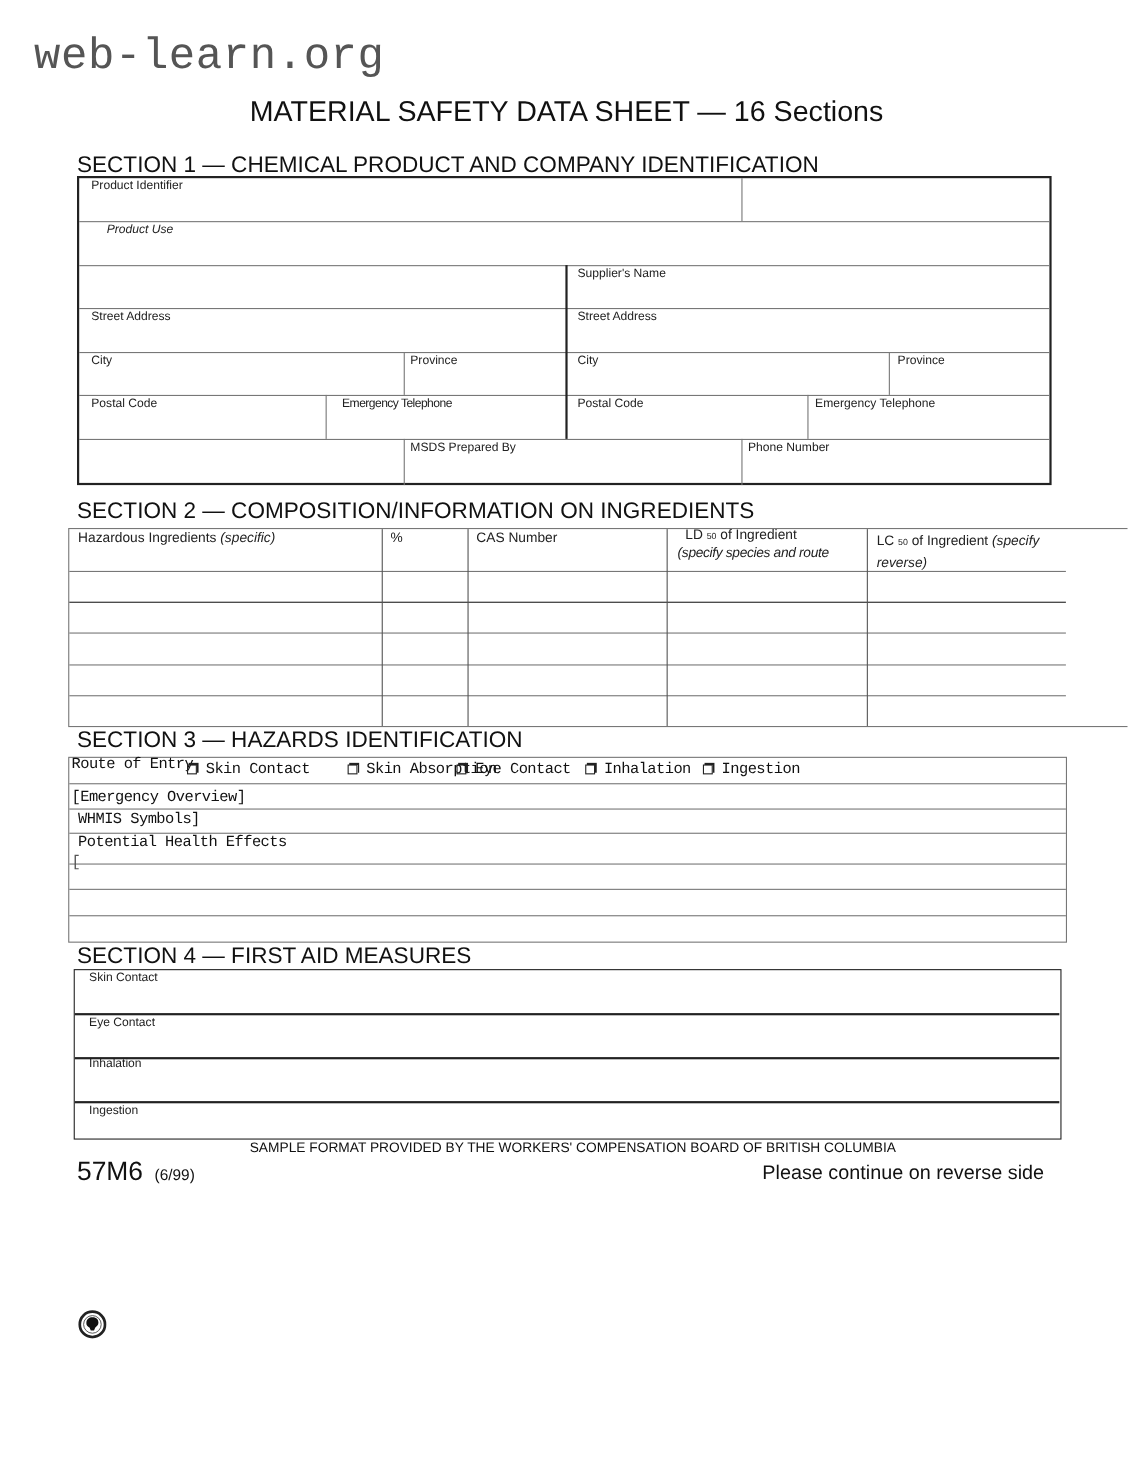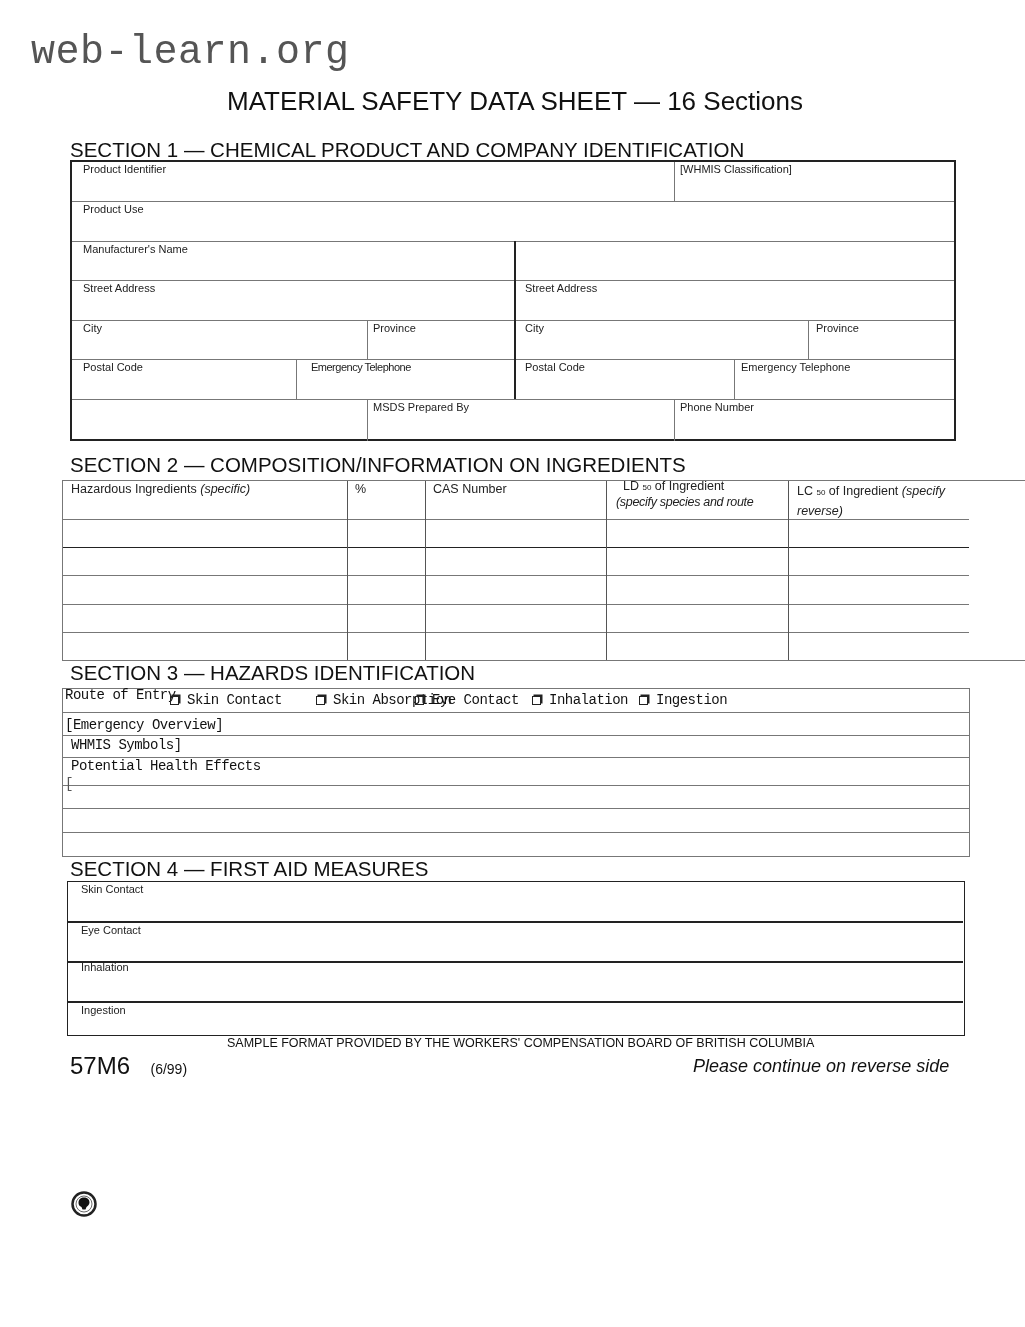--- a/index.html
+++ b/index.html
@@ -16,21 +16,21 @@
   .lbl { font-size: 11px; color: #222; white-space: nowrap; }
   .lbl.cond { letter-spacing: -0.5px; }
   .hdr { font-size: 12.5px; color: #222; white-space: nowrap; }
   .hdr i { font-style: italic; }
   .sub { font-size: 8px; }
   .cb { display: inline-block; width: 9px; height: 9px; border: 1.5px solid #222; box-sizing: border-box; box-shadow: 1.5px -1.5px 0 0 #222; margin-right: 8px; vertical-align: -1px; }
   .route-item { font-size: 14px; letter-spacing: -0.5px; white-space: nowrap; font-family: Liberation Mono, monospace; }
   .footer-note { font-size: 12.5px; white-space: nowrap; }
   .formno { font-size: 24px; }
   .formdate { font-size: 14px; }
-  .continue { font-size: 18px; font-style: italic; white-space: nowrap; }
+  .continue { font-size: 18px; white-space: nowrap; }
 </style>
 </head>
 <body>
 
 <div class="abs watermark">web-learn.org</div>
 <div class="abs title">MATERIAL SAFETY DATA SHEET — 16 Sections</div>
 
 <div class="abs sec-head" style="left:70px; top:138px;">SECTION 1 — CHEMICAL PRODUCT AND COMPANY IDENTIFICATION</div>
 <div class="abs box" style="left:70px; top:160px; width:886px; height:281px;">
 
@@ -46,30 +46,27 @@
   <div class="abs vl" style="left:295px; top:158px; height:39px;"></div>
   <div class="abs vl" style="left:736px; top:158px; height:39px;"></div>
   <div class="abs vl" style="left:224px; top:197px; height:40px;"></div>
   <div class="abs vl" style="left:662px; top:197px; height:40px;"></div>
   <div class="abs vl" style="left:295px; top:237px; height:42px;"></div>
   <div class="abs vl" style="left:602px; top:237px; height:42px;"></div>
 
   <div class="abs" style="left:0; top:0; width:602px; height:39px;">
     <span class="abs lbl" style="left:11px; top:1px;">Product Identifier</span>
   </div>
-  <div class="abs" style="left:603px; top:0; width:279px; height:39px;">
-    <span class="abs lbl" style="left:5px; top:1px;">[WHMIS Classification]</span>
-  </div>
-
-  <div class="abs" style="left:0; top:40px; width:815px; height:39px;">
+
+  <div class="abs" style="left:14px; top:40px; width:815px; height:39px;font-style:italic;">
     <span class="abs lbl" style="left:11px; top:1px;">Product Use</span>
   </div>
 
-  <div class="abs" style="left:0; top:80px; width:442px; height:38px;">
-    <span class="abs lbl" style="left:11px; top:1px;">Manufacturer's Name</span>
+  <div class="abs" style="left:444px; top:80px; width:438px; height:38px;">
+    <span class="abs lbl" style="left:9px; top:1px;">Supplier's Name</span>
   </div>
 
   <div class="abs" style="left:0; top:119px; width:442px; height:39px;">
     <span class="abs lbl" style="left:11px; top:1px;">Street Address</span>
   </div>
   <div class="abs" style="left:444px; top:119px; width:438px; height:39px;">
     <span class="abs lbl" style="left:9px; top:1px;">Street Address</span>
   </div>
 
   <div class="abs" style="left:0; top:159px; width:295px; height:38px;">
@@ -216,21 +213,21 @@
     <span class="abs lbl" style="left:13px; top:-2px;">Inhalation</span>
   </div>
   <div class="abs" style="left:0; top:121px; width:895px; height:31px;">
     <span class="abs lbl" style="left:13px; top:1px;">Ingestion</span>
   </div>
 </div>
 
 <div class="abs footer-note" style="left:227px; top:1036px;">SAMPLE FORMAT PROVIDED BY THE WORKERS' COMPENSATION BOARD OF BRITISH COLUMBIA</div>
 <div class="abs" style="left:70px; top:1052px; white-space:nowrap;">
   <span class="formno">57M6</span>
-  <span class="formdate" style="margin-left:16px;">(6/99)</span>
+  <span class="formdate" style="margin-left:6px;">(6/99)</span>
 </div>
 <div class="abs continue" style="left:693px; top:1056px;">Please continue on reverse side</div>
 
 <div class="abs" style="left:71px; top:1191px; width:26px; height:26px;">
   <svg width="26" height="26" viewBox="0 0 26 26">
     <circle cx="13" cy="13" r="11.5" fill="none" stroke="#222" stroke-width="2.5"></circle>
     <circle cx="13" cy="13" r="8" fill="#fff" stroke="#444" stroke-width="0.8"></circle>
     <path d="M7.5 12 C7.5 8 10 6.5 13 6.5 C16 6.5 18.5 8 18.5 11.5 C18.5 14 16.5 15 15.5 16 L14.5 18.5 L11.5 18.5 L10.5 16 C8.5 15 7.5 14 7.5 12 Z" fill="#111"></path>
   </svg>
 </div>

